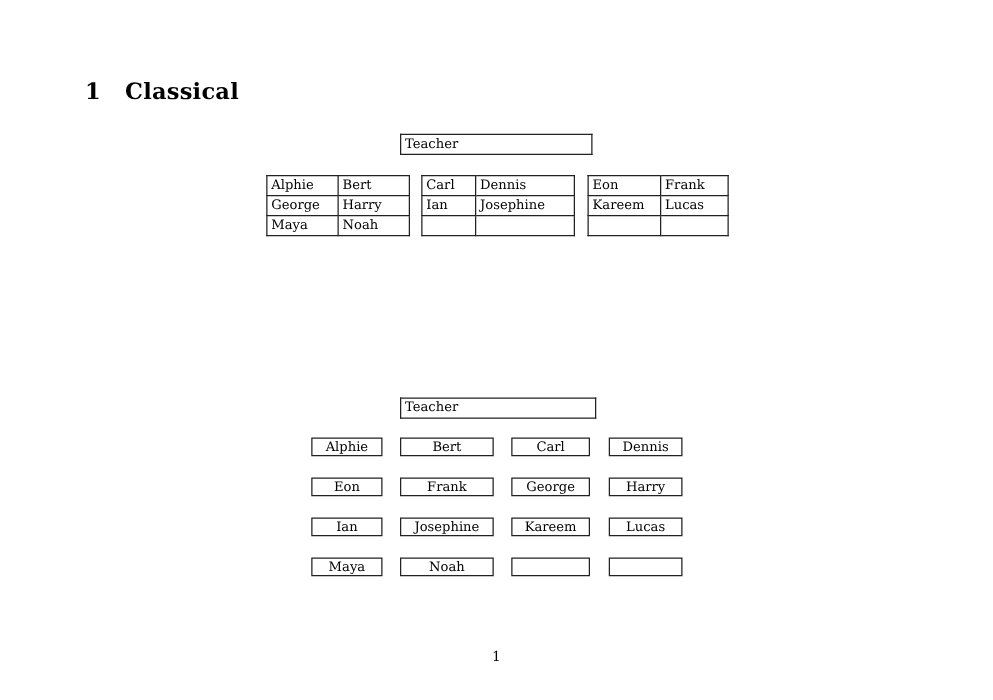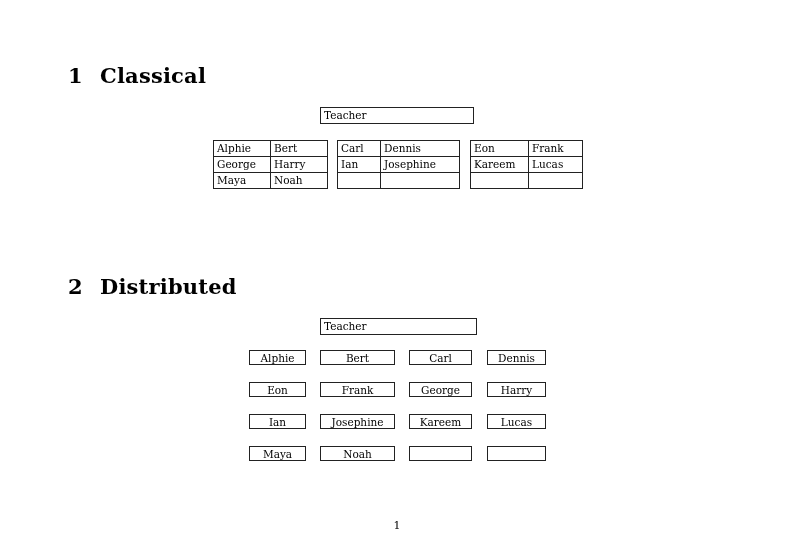--- a/index.html
+++ b/index.html
@@ -15,21 +15,21 @@
     position: relative;
     overflow: hidden;
   }
 
   .page { position: relative; width: 794px; height: 560px; }
 
   
   .section-heading {
     position: absolute;
     font-weight: bold;
-    font-size: 21px;
+    font-size: 18px;
     letter-spacing: 0.2px;
     white-space: nowrap;
   }
   .section-heading .sec-num {
     display: inline-block;
     width: 32px;
   }
   .section-heading .sec-title { display: inline-block; }
 
   #heading-classical   { left: 68px; top: 63px; }
@@ -165,23 +165,20 @@
       <td class="c0">Kareem</td>
       <td class="c1">Lucas</td>
     </tr>
     <tr>
       <td class="c0"></td>
       <td class="c1"></td>
     </tr>
   </tbody>
     </table>
 
-  <div class="section-heading" id="heading-distributed">
-    <span class="sec-num">2</span><span class="sec-title">Distributed</span>
-  </div>
 
   <table class="tbl teacher-tbl" id="s2-teacher">
     <tbody>
         <tr>
       <td>Teacher</td>
     </tr>
   </tbody>
     </table>
 
   <div class="s2-cell s2-col0 s2-row0">Alphie</div>

